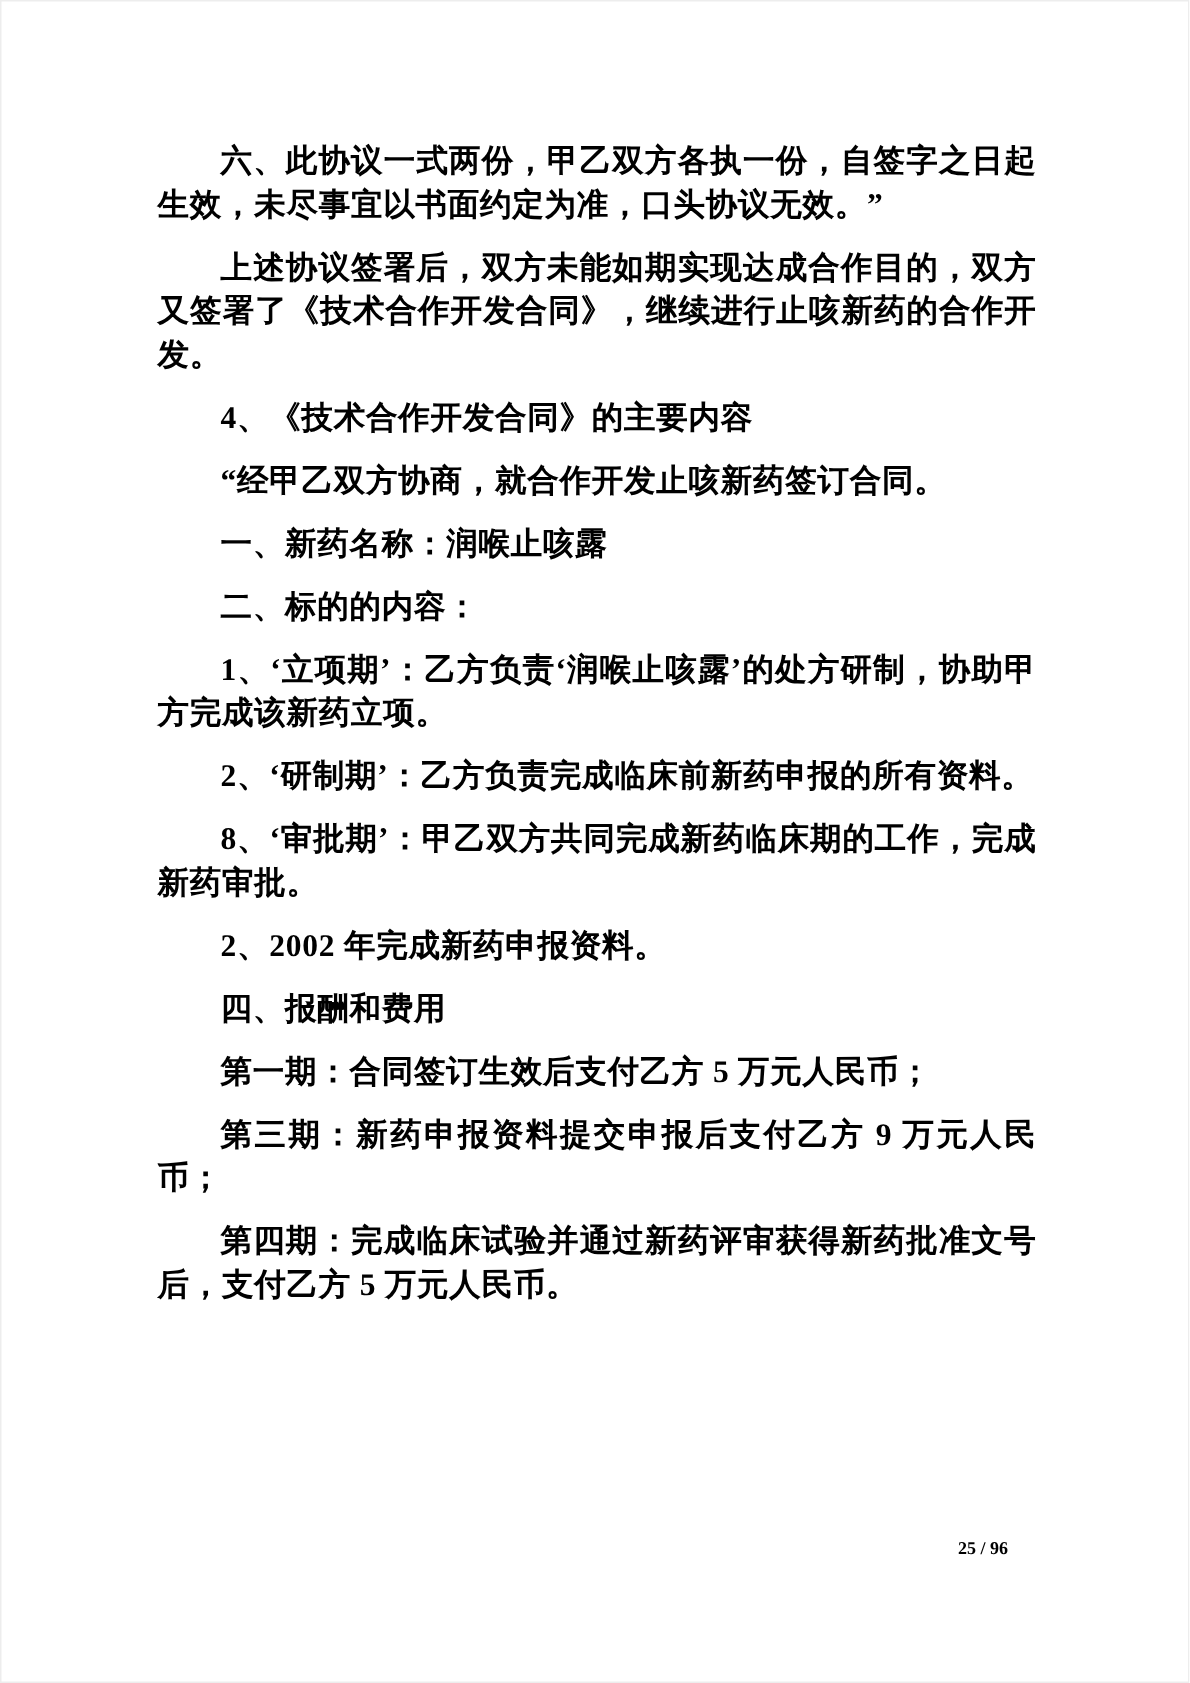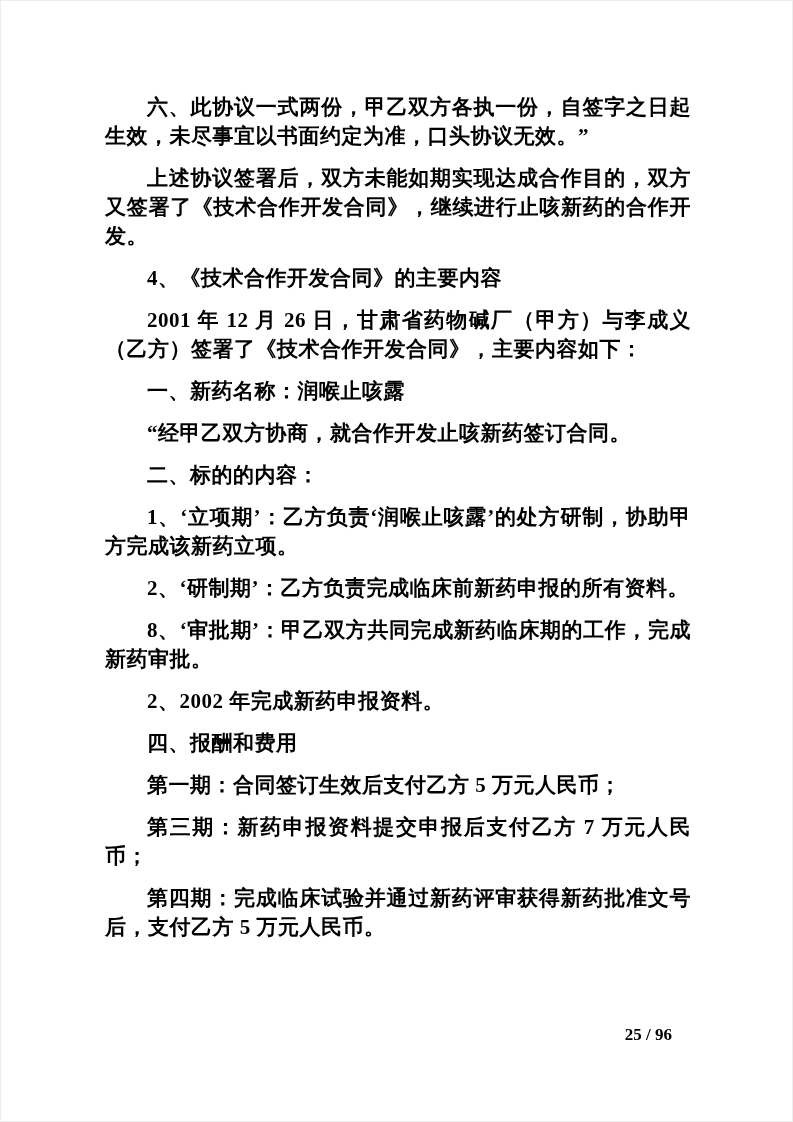--- a/index.html
+++ b/index.html
@@ -30,41 +30,40 @@
     font-weight: bold;
     color: #000000;
     text-indent: 42px;
     text-align: justify;
     letter-spacing: 0.5px;
   }
   .footer {
     position: absolute;
     right: 120px;
     top: 1024px;
-    font-size: 17px;
+    font-size: 12px;
     font-weight: bold;
     color: #000000;
     font-family: "Liberation Serif", "DejaVu Serif", serif;
   }
 </style>
 </head>
 <body>
 
 <div class="page">
   <div class="content">
     <p>六、此协议一式两份，甲乙双方各执一份，自签字之日起生效，未尽事宜以书面约定为准，口头协议无效。”</p>
     <p>上述协议签署后，双方未能如期实现达成合作目的，双方又签署了《技术合作开发合同》，继续进行止咳新药的合作开发。</p>
     <p>4、《技术合作开发合同》的主要内容</p>
-    <p>2001 年 12 月 26 日，甘肃省药物碱厂（甲方）与李成义（乙方）签署了《技术合作开发合同》，主要内容如下：</p>
+    <p>“经甲乙双方协商，就合作开发止咳新药签订合同。</p>
     <p>一、新药名称：润喉止咳露</p>
-    <p>“经甲乙双方协商，就合作开发止咳新药签订合同。</p>
     <p>二、标的的内容：</p>
     <p>1、‘立项期’：乙方负责‘润喉止咳露’的处方研制，协助甲方完成该新药立项。</p>
     <p>2、‘研制期’：乙方负责完成临床前新药申报的所有资料。</p>
     <p>8、‘审批期’：甲乙双方共同完成新药临床期的工作，完成新药审批。</p>
     <p>2、2002 年完成新药申报资料。</p>
     <p>四、报酬和费用</p>
     <p>第一期：合同签订生效后支付乙方 5 万元人民币；</p>
-    <p>第三期：新药申报资料提交申报后支付乙方 7 万元人民币；</p>
+    <p>第三期：新药申报资料提交申报后支付乙方 9 万元人民币；</p>
     <p>第四期：完成临床试验并通过新药评审获得新药批准文号后，支付乙方 5 万元人民币。</p>
   </div>
   <div class="footer">25 / 96</div>
 </div>
 
 </body></html>

